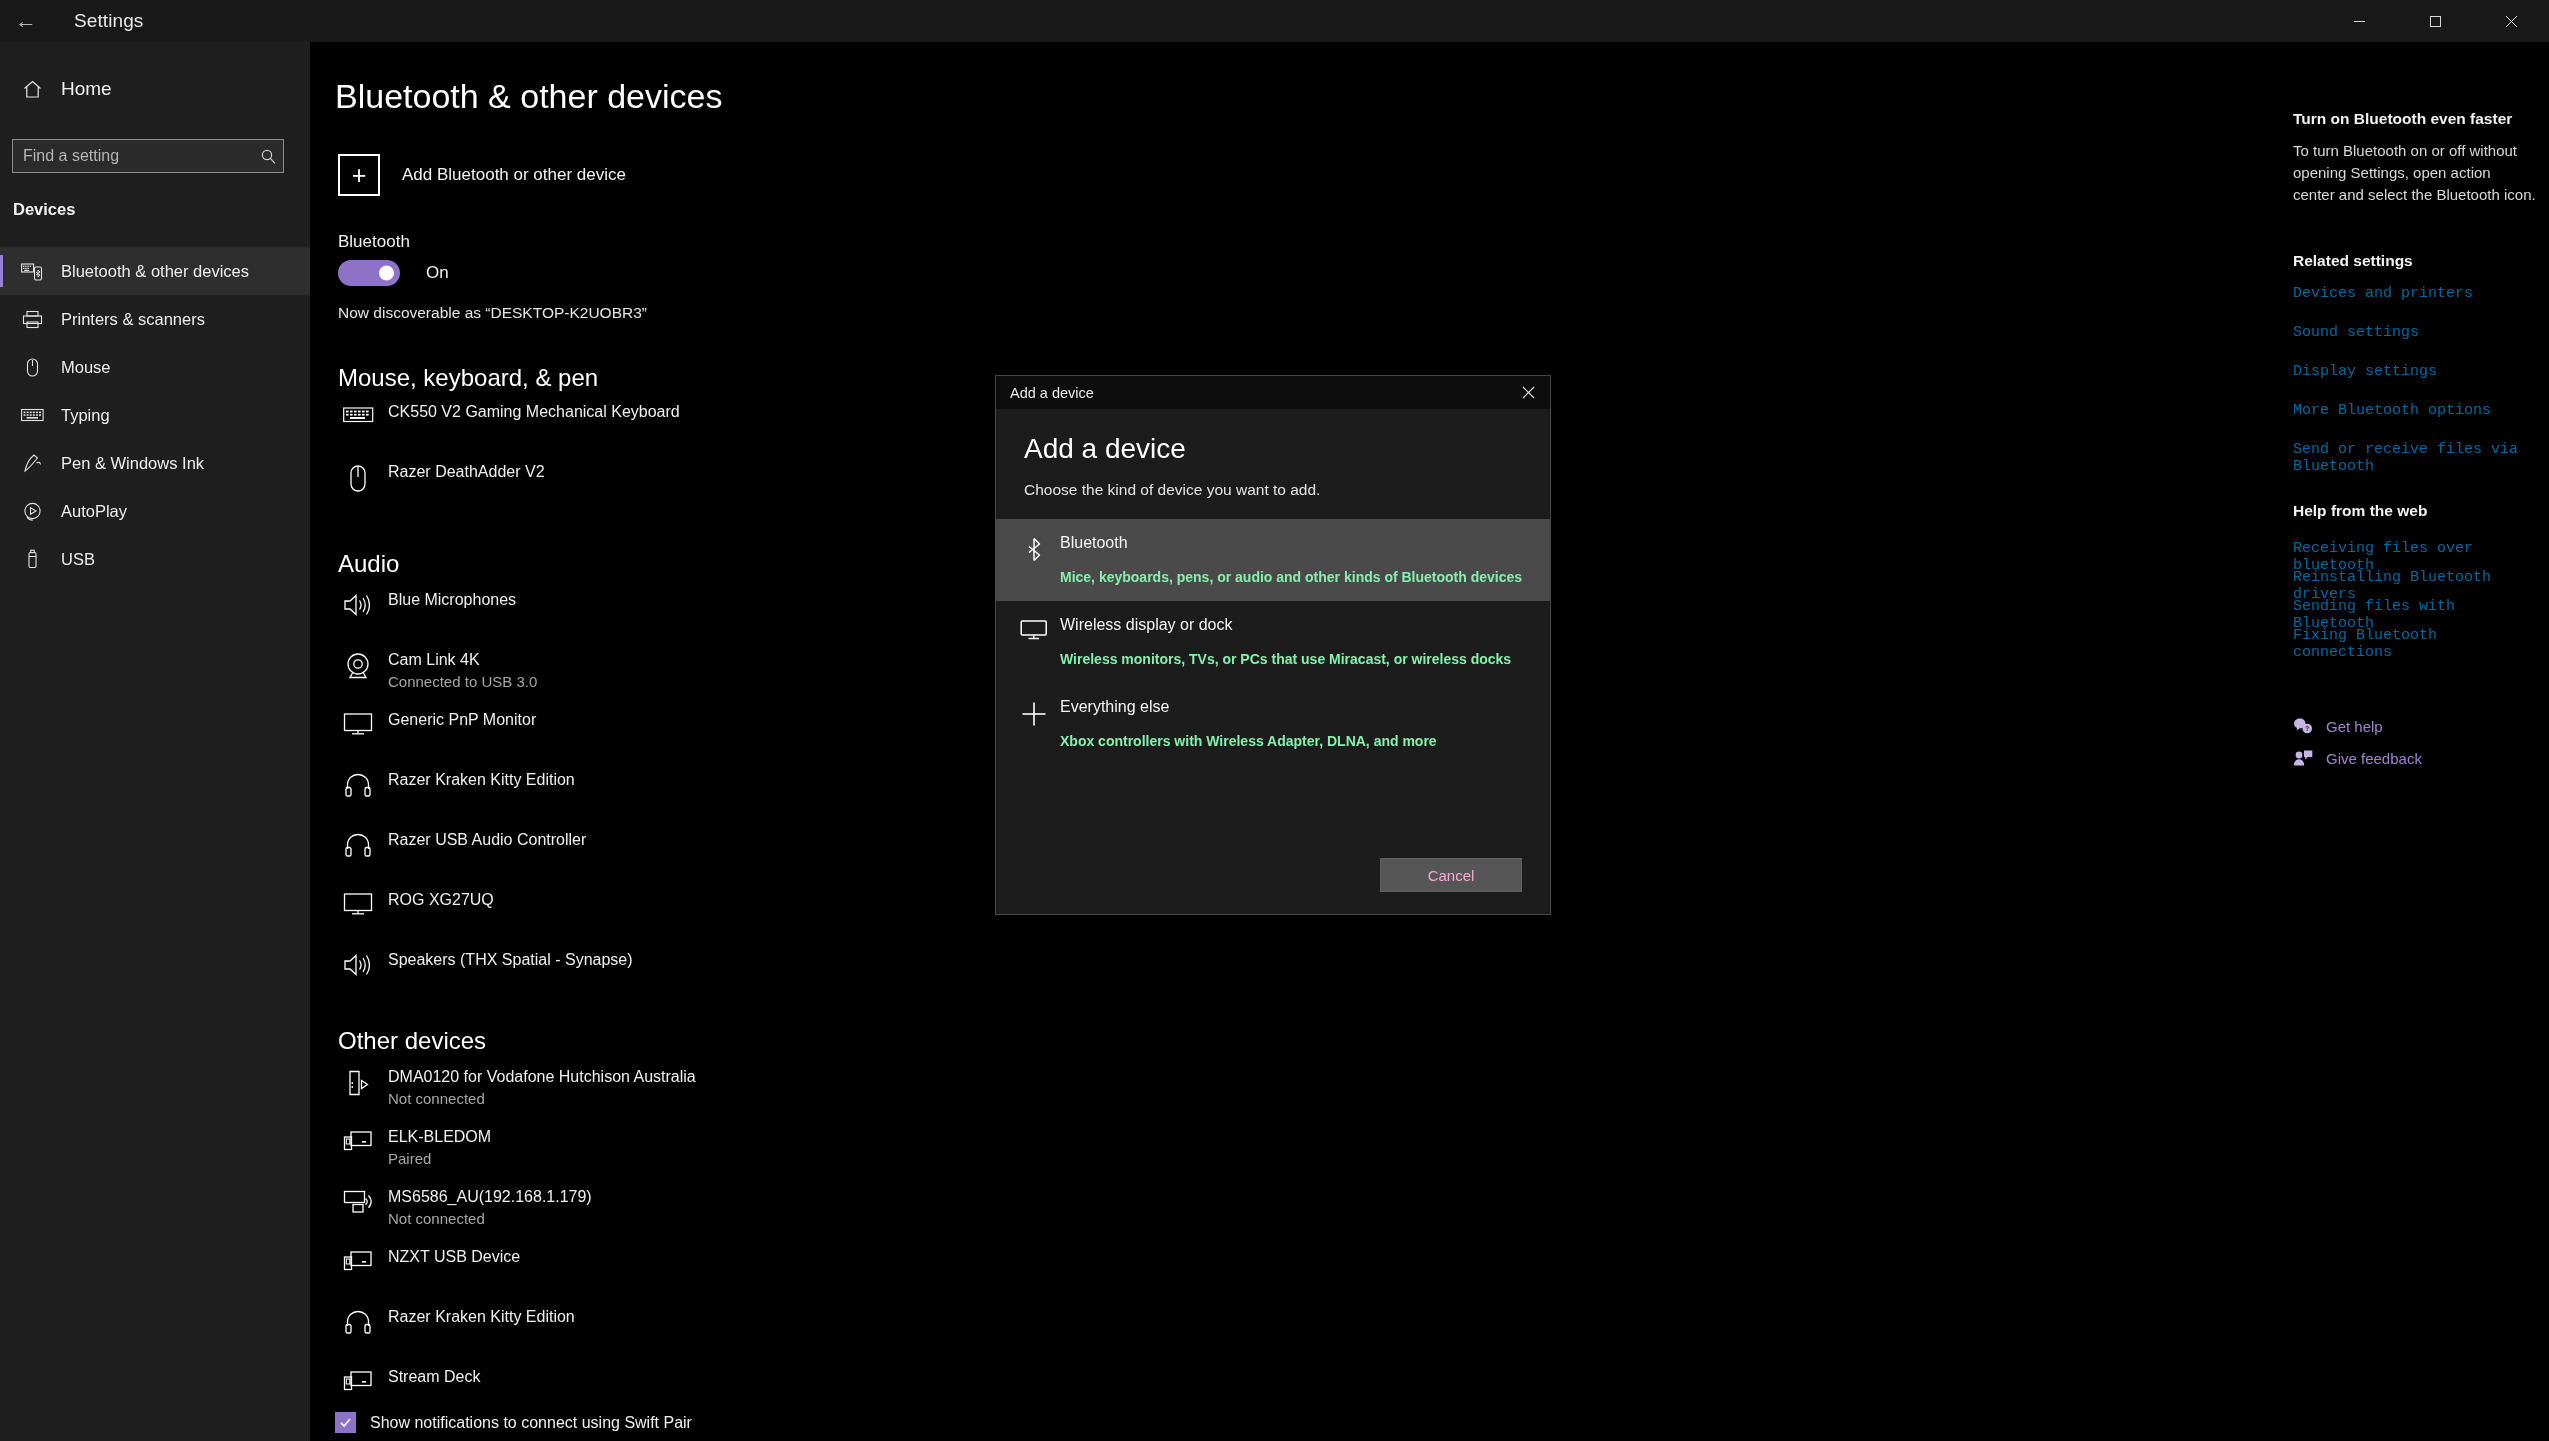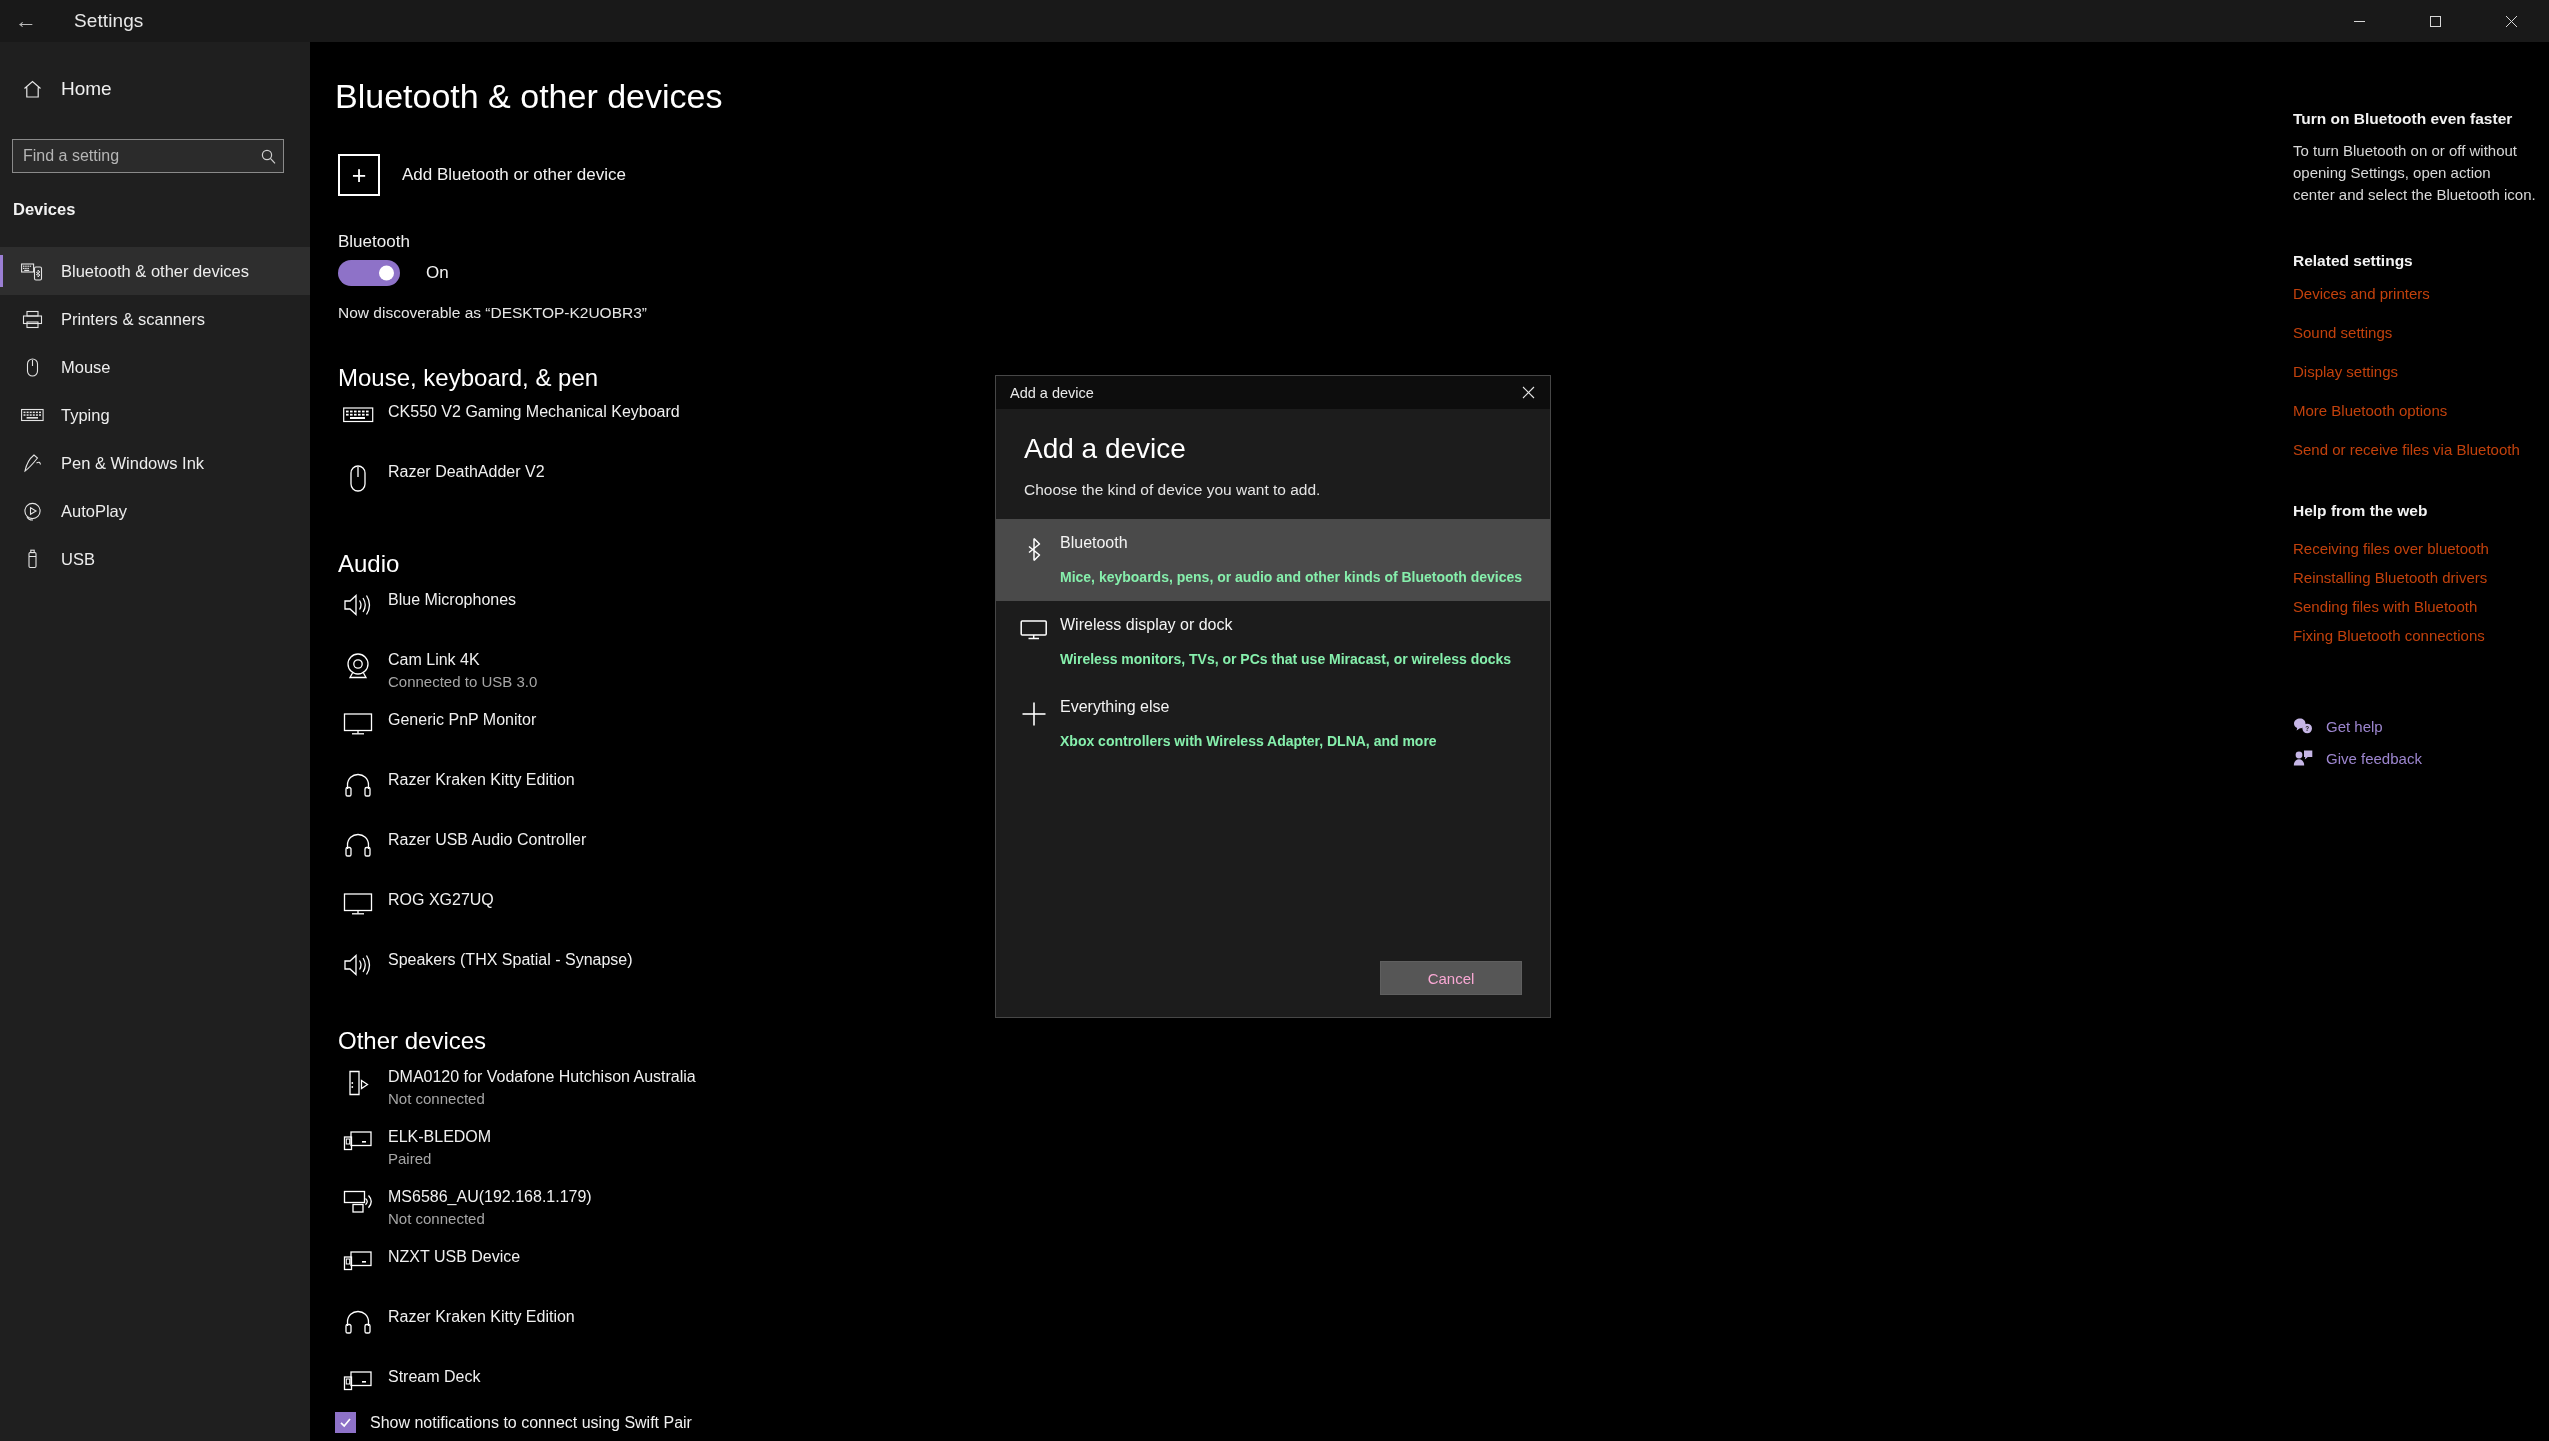--- a/index.html
+++ b/index.html
@@ -114,36 +114,36 @@
     color: #ffffff; padding-top: 2px;
   }
   .devrow .txt { padding-left: 2px; }
   .devrow .nm { color: #f0f0f0; font-size: 16px; line-height: 20px; }
   .devrow .sub { color: #a6a6a6; font-size: 15px; line-height: 20px; margin-top: 2px; }
 
   
   .rail { position: absolute; left: 2270px; top: 42px; width: 279px; height: 1094px; background: #000; }
   .rail-h { color: #f2f2f2; font-size: 15.5px; font-weight: bold; }
   .rail-p { color: #d8d8d8; font-size: 15px; line-height: 22px; }
-  .rail-link { color: #c2410c; font-size: 15px; display: block; }
+  .rail-link { color: #0369a1; font-size: 15px; display: block; font-family: Liberation Mono, monospace; }
   .rail-icon-link { display: flex; align-items: center; }
   .rail-icon-link .ic { width: 30px; display: flex; justify-content: center; color: #c6b6e6; }
   .rail-icon-link .lbl { color: #9d86cf; font-size: 15px; margin-left: 8px; }
 
   
   .swift-row { position: absolute; left: 335px; top: 1412px; display: flex; align-items: center; }
   .cbox {
     width: 21px; height: 21px; background: #8e72c8;
     display: flex; align-items: center; justify-content: center;
   }
   .swift-row .lbl { margin-left: 14px; color: #f0f0f0; font-size: 16px; }
 
   
   .modal {
-    position: absolute; left: 995px; top: 375px; width: 556px; height: 643px;
+    position: absolute; left: 995px; top: 375px; width: 556px; height: 540px;
     background: #1c1c1c; border: 1px solid #474747;
     display: flex; flex-direction: column;
   }
   .modal-tb {
     height: 33px; background: #0d0d0d; display: flex; align-items: center;
     padding-left: 14px;
   }
   .modal-tb .t { color: #eaeaea; font-size: 14.5px; flex: 1; }
   .modal-tb .x {
     width: 44px; height: 33px; display: flex; align-items: center; justify-content: center;

